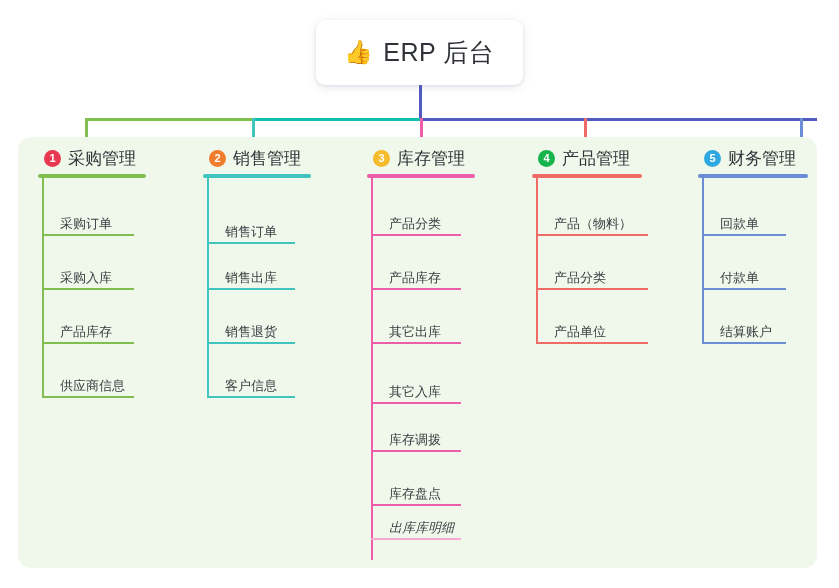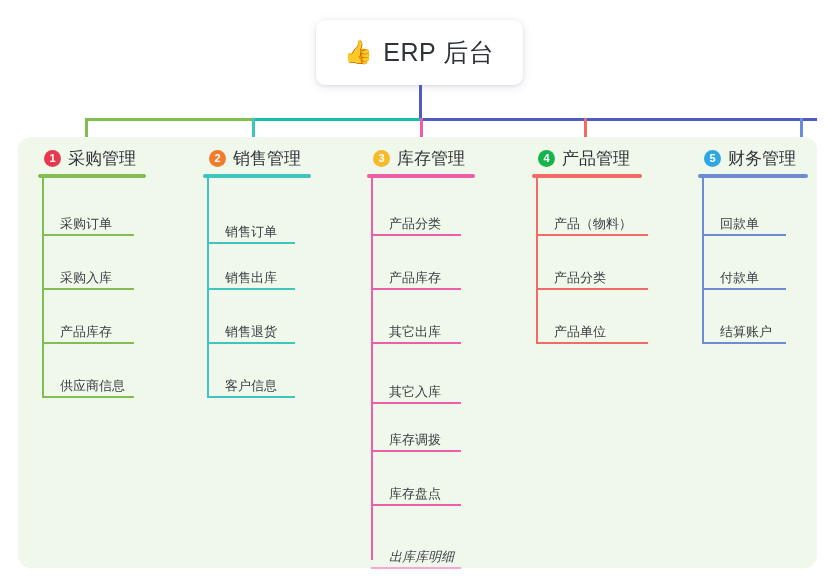--- a/index.html
+++ b/index.html
@@ -157,21 +157,21 @@
         </div>
         <div class="leaf" style="top: 256px; width: 90px; background: rgb(236, 95, 168);">
           <span class="leaf-text">其它入库</span>
         </div>
         <div class="leaf" style="top: 304px; width: 90px; background: rgb(236, 95, 168);">
           <span class="leaf-text">库存调拨</span>
         </div>
         <div class="leaf" style="top: 358px; width: 90px; background: rgb(236, 95, 168);">
           <span class="leaf-text">库存盘点</span>
         </div>
-        <div class="leaf" style="top: 421px; width: 90px; background: #f9a8d4; font-style: italic;">
+        <div class="leaf" style="top: 392px; width: 90px; background: #f9a8d4; font-style: italic;">
           <span class="leaf-text">出库库明细</span>
         </div>
       </div>
       <div class="branch" style="left: 532px; height: 204px;">
         <div class="branch-head">
           <span class="badge" style="background: rgb(23, 180, 78);">4</span>
           <span class="branch-title">产品管理</span>
         </div>
         <div class="head-rule" style="width: 110px; background: rgb(240, 106, 102);"></div>
         <div class="stem" style="height: 166px; background: rgb(240, 106, 102);"></div>

